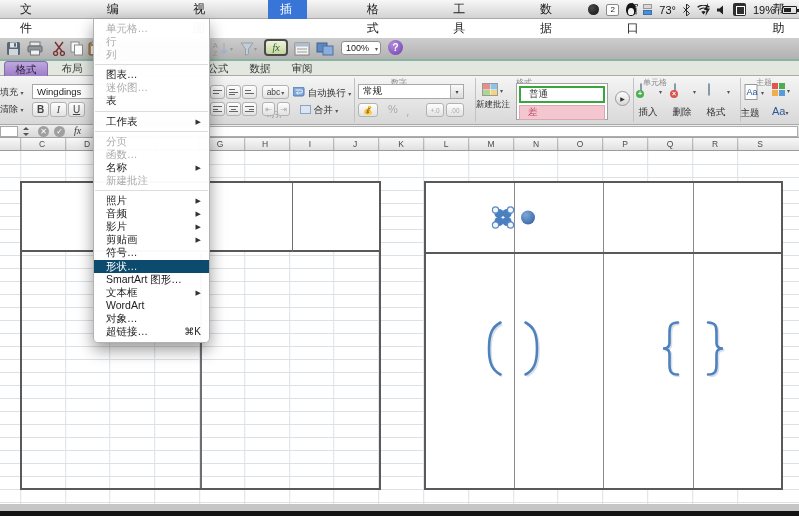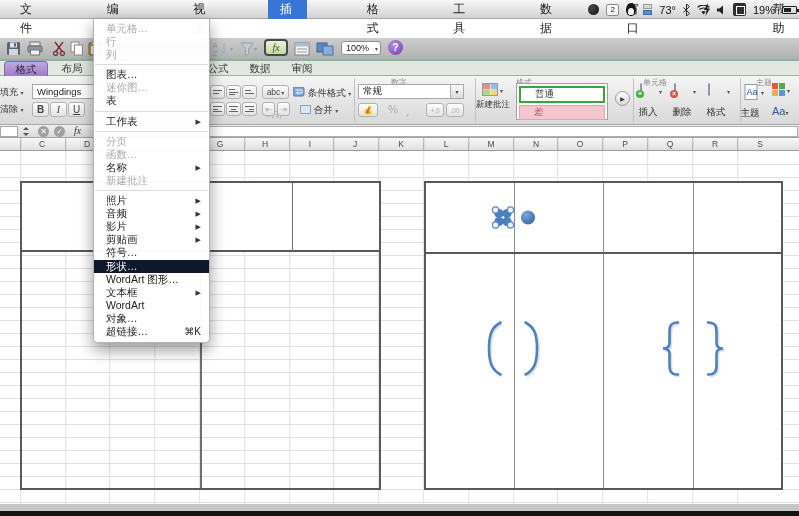--- a/index.html
+++ b/index.html
@@ -81,21 +81,21 @@
   .rb-gray{color:#aaa !important;}
   .dd{font-size:6px;color:#555;}
   .alico{display:flex;flex-direction:column;gap:1.5px;align-items:flex-start;width:9px;}
   .alico i{display:block;height:1px;background:#666;}
   .minigrid{width:15px;height:12px;border:1px solid #8899aa;background:
      linear-gradient(#dfe8f2 49%,#bcd0e4 51%);position:relative;border-radius:1px;}
   .badge{position:absolute;right:-3px;bottom:-3px;width:8px;height:8px;border-radius:50%;
      color:#fff;font-size:7px;line-height:8px;text-align:center;font-weight:bold;}
   .gallery{position:absolute;left:516px;top:7px;width:92px;height:37px;background:#fff;
      border:1px solid #a2a2a2;padding:2px;display:flex;flex-direction:column;gap:2px;}
-  .sw{flex:1;font-size:9.5px;display:flex;align-items:center;padding-left:14px;}
+  .sw{flex:1;font-size:9.5px;display:flex;align-items:center;padding-left:8px;}
   .sw-normal{border:2px solid #39a53d;color:#333;background:#fff;}
   .sw-bad{background:#f3c6d0;color:#b9485c;border:1px solid #d8a8b4;}
   .playbtn{position:absolute;left:615px;top:15px;width:15px;height:15px;border-radius:50%;
      background:linear-gradient(#fdfdfd,#d8d8d8);border:1px solid #9a9a9a;color:#333;
      font-size:6px;text-align:center;line-height:14px;}
   .stack{position:absolute;text-align:center;font-size:9.5px;color:#333;}
 
   
   .fbar{position:absolute;left:0;top:125px;width:799px;height:13px;
     background:linear-gradient(#efefef,#d9d9d9);border-bottom:1px solid #a3a3a3;}
@@ -140,21 +140,21 @@
   
   .insmenu{position:absolute;left:93px;top:19px;width:117px;z-index:99;
     background:rgba(255,255,255,0.97);border:1px solid #b2b2b2;border-top:none;
     border-radius:0 0 5px 5px;box-shadow:0 7px 16px rgba(0,0,0,0.4);padding:3px 0 4px;}
   .mi{height:13.1px;line-height:13.1px;font-size:10.5px;color:#1c1c1c;
     display:flex;align-items:center;padding:0 8px 0 12px;justify-content:center;}
   .mi .lbl{flex:1;white-space:nowrap;overflow:hidden;}
   .mi .arr{font-size:7px;color:#333;}
   .mi .sc{font-size:10px;color:#1c1c1c;}
   .mi.disabled{color:#ababab;}
-  .mi.selected{background:#0f172a;color:#fff;}
+  .mi.selected{background:#0c4a6e;color:#fff;}
   .msep{height:7px;position:relative;}
   .msep::after{content:"";position:absolute;left:1px;right:1px;top:3px;height:1px;background:#dcdcdc;}
 </style>
 </head>
 <body>
 
 <div id="screen">
 
   <div class="menubar">
     <div id="menubar-items" style="display:flex;gap:48px;">
@@ -322,21 +322,21 @@
       </div>
     <div class="rb-btn" style="left:262px;top:9px;width:27px;height:14px;font-size:8.5px;gap:1px;">
         <span>abc</span>
         <span class="dd">▾</span>
       </div>
     <span class="rb-txt" style="left:293px;top:11px;">
       <svg width="12" height="10" viewBox="0 0 12 10" style="vertical-align:-1px;">
           <rect x="0" y="0" width="11" height="9" rx="1.5" fill="#7fa7d8" stroke="#4f7ab0"></rect>
           <path d="M2.5 3 L8 3 Q9.5 3 9.5 4.5 Q9.5 6 8 6 L4 6 M5 4.5 L3.5 6 L5 7.5" stroke="#fff" stroke-width="0.9" fill="none"></path>
         </svg>
-      <span>条件格式</span> <span class="dd">▾</span>
+      <span>自动换行</span> <span class="dd">▾</span>
     </span>
     <div class="rb-btn" style="left:210px;top:26px;width:15px;height:14px;">
         <span class="alico">
           <i style="width:9px"></i>
           <i style="width:5px"></i>
           <i style="width:9px"></i>
         </span>
       </div>
     <div class="rb-btn" style="left:226px;top:26px;width:15px;height:14px;">
         <span class="alico" style="align-items:center;">
@@ -563,21 +563,21 @@
         <span class="lbl">剪贴画</span>
         <span class="arr">▶</span>
       </div>
       <div class="mi">
         <span class="lbl">符号…</span>
       </div>
       <div class="mi selected">
         <span class="lbl">形状…</span>
       </div>
       <div class="mi">
-        <span class="lbl">WordArt 图形…</span>
+        <span class="lbl">SmartArt 图形…</span>
       </div>
       <div class="mi">
         <span class="lbl">文本框</span>
         <span class="arr">▶</span>
       </div>
       <div class="mi">
         <span class="lbl">WordArt</span>
       </div>
       <div class="mi">
         <span class="lbl">对象…</span>

